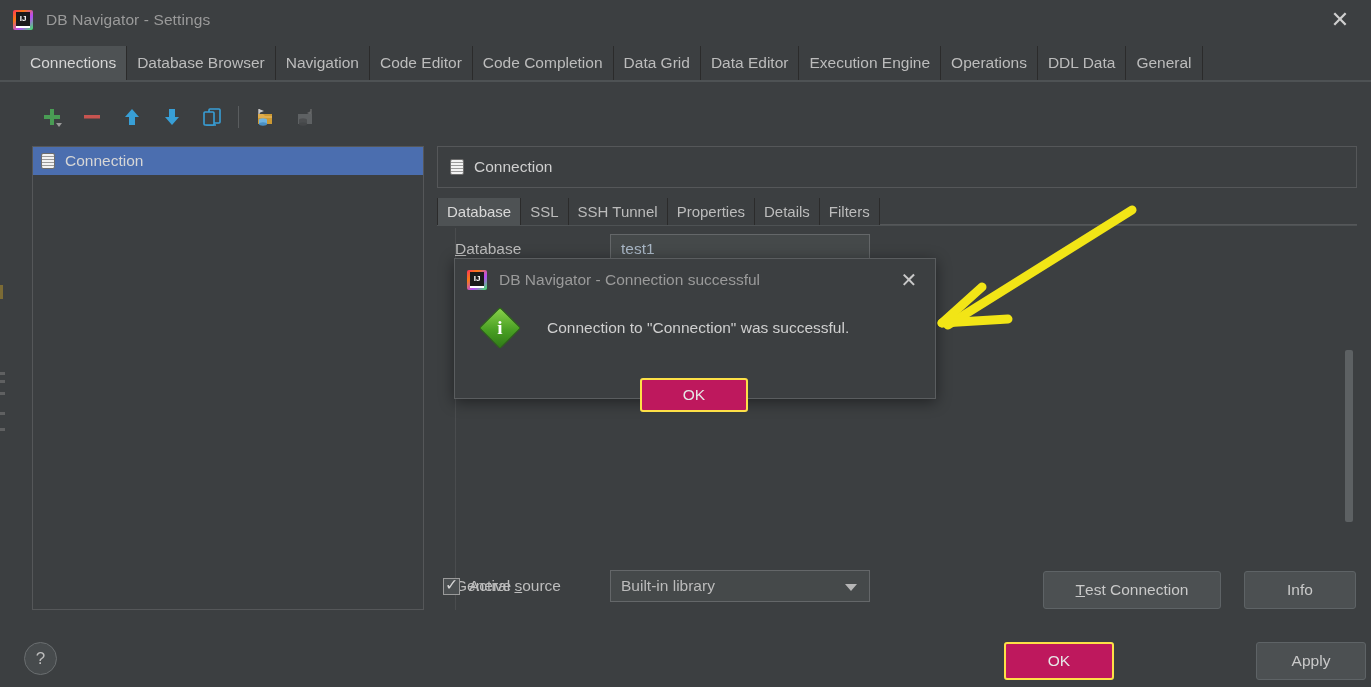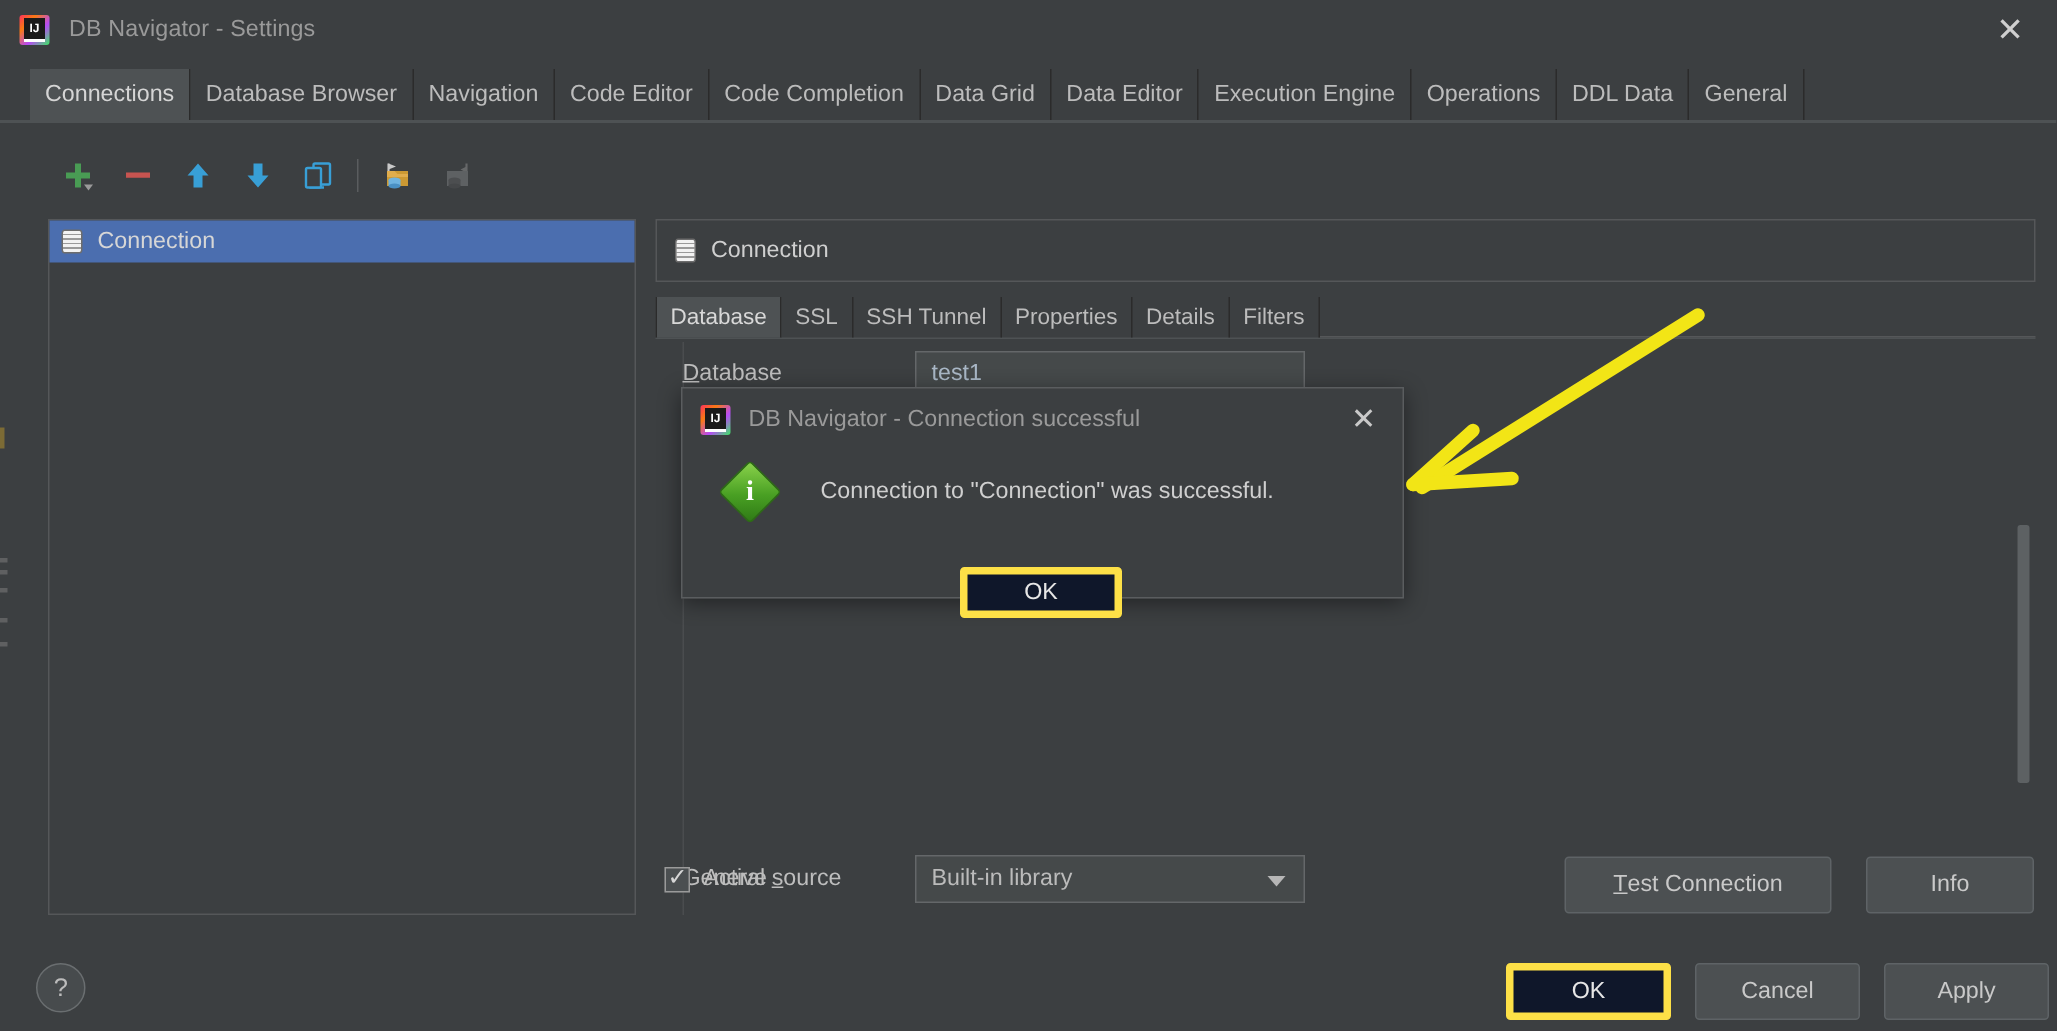--- a/index.html
+++ b/index.html
@@ -181,21 +181,21 @@
   }
   .active-label { font-size: 15.5px; color: #bdbdbd; }
 
   .btn {
     height: 38px; background: #4c5052; border: 1px solid #5e6366;
     border-radius: 3px; color: #c9c9c9; font-size: 15.5px;
     display: flex; align-items: center; justify-content: center;
     cursor: pointer; padding: 0 16px;
   }
   .btn.primary {
-    background: #0f172a; border: 5px solid #fde047; color: #e6e6e6; padding-left: 16px;
+    background: #be185d; border: 2px solid #fde047; color: #e6e6e6; padding-left: 16px;
   }
 
   .test-conn-btn { position: absolute; left: 1043px; top: 571px; width: 178px; }
   .info-btn      { position: absolute; left: 1244px; top: 571px; width: 112px; }
 
   
   .help-btn {
     position: absolute; left: 24px; top: 642px; width: 33px; height: 33px;
     border-radius: 50%; border: 1px solid #6a6e70; background: #474b4d;
     color: #bcbcbc; font-size: 17px;
@@ -450,23 +450,20 @@
   <div class="btn info-btn">
       <span>Info</span>
     </div>
 
   <div class="help-btn">
       <span>?</span>
     </div>
   <div class="btn primary ok-btn">
       <span>OK</span>
     </div>
-  <div class="btn cancel-btn">
-      <span>Cancel</span>
-    </div>
   <div class="btn apply-btn">
       <span>Apply</span>
     </div>
 
   <div class="modal">
     <div class="modal-title">
       <span class="ij-logo"></span>
       <span class="modal-title-text">DB Navigator - Connection successful</span>
       <span class="modal-close">✕</span>
     </div>

